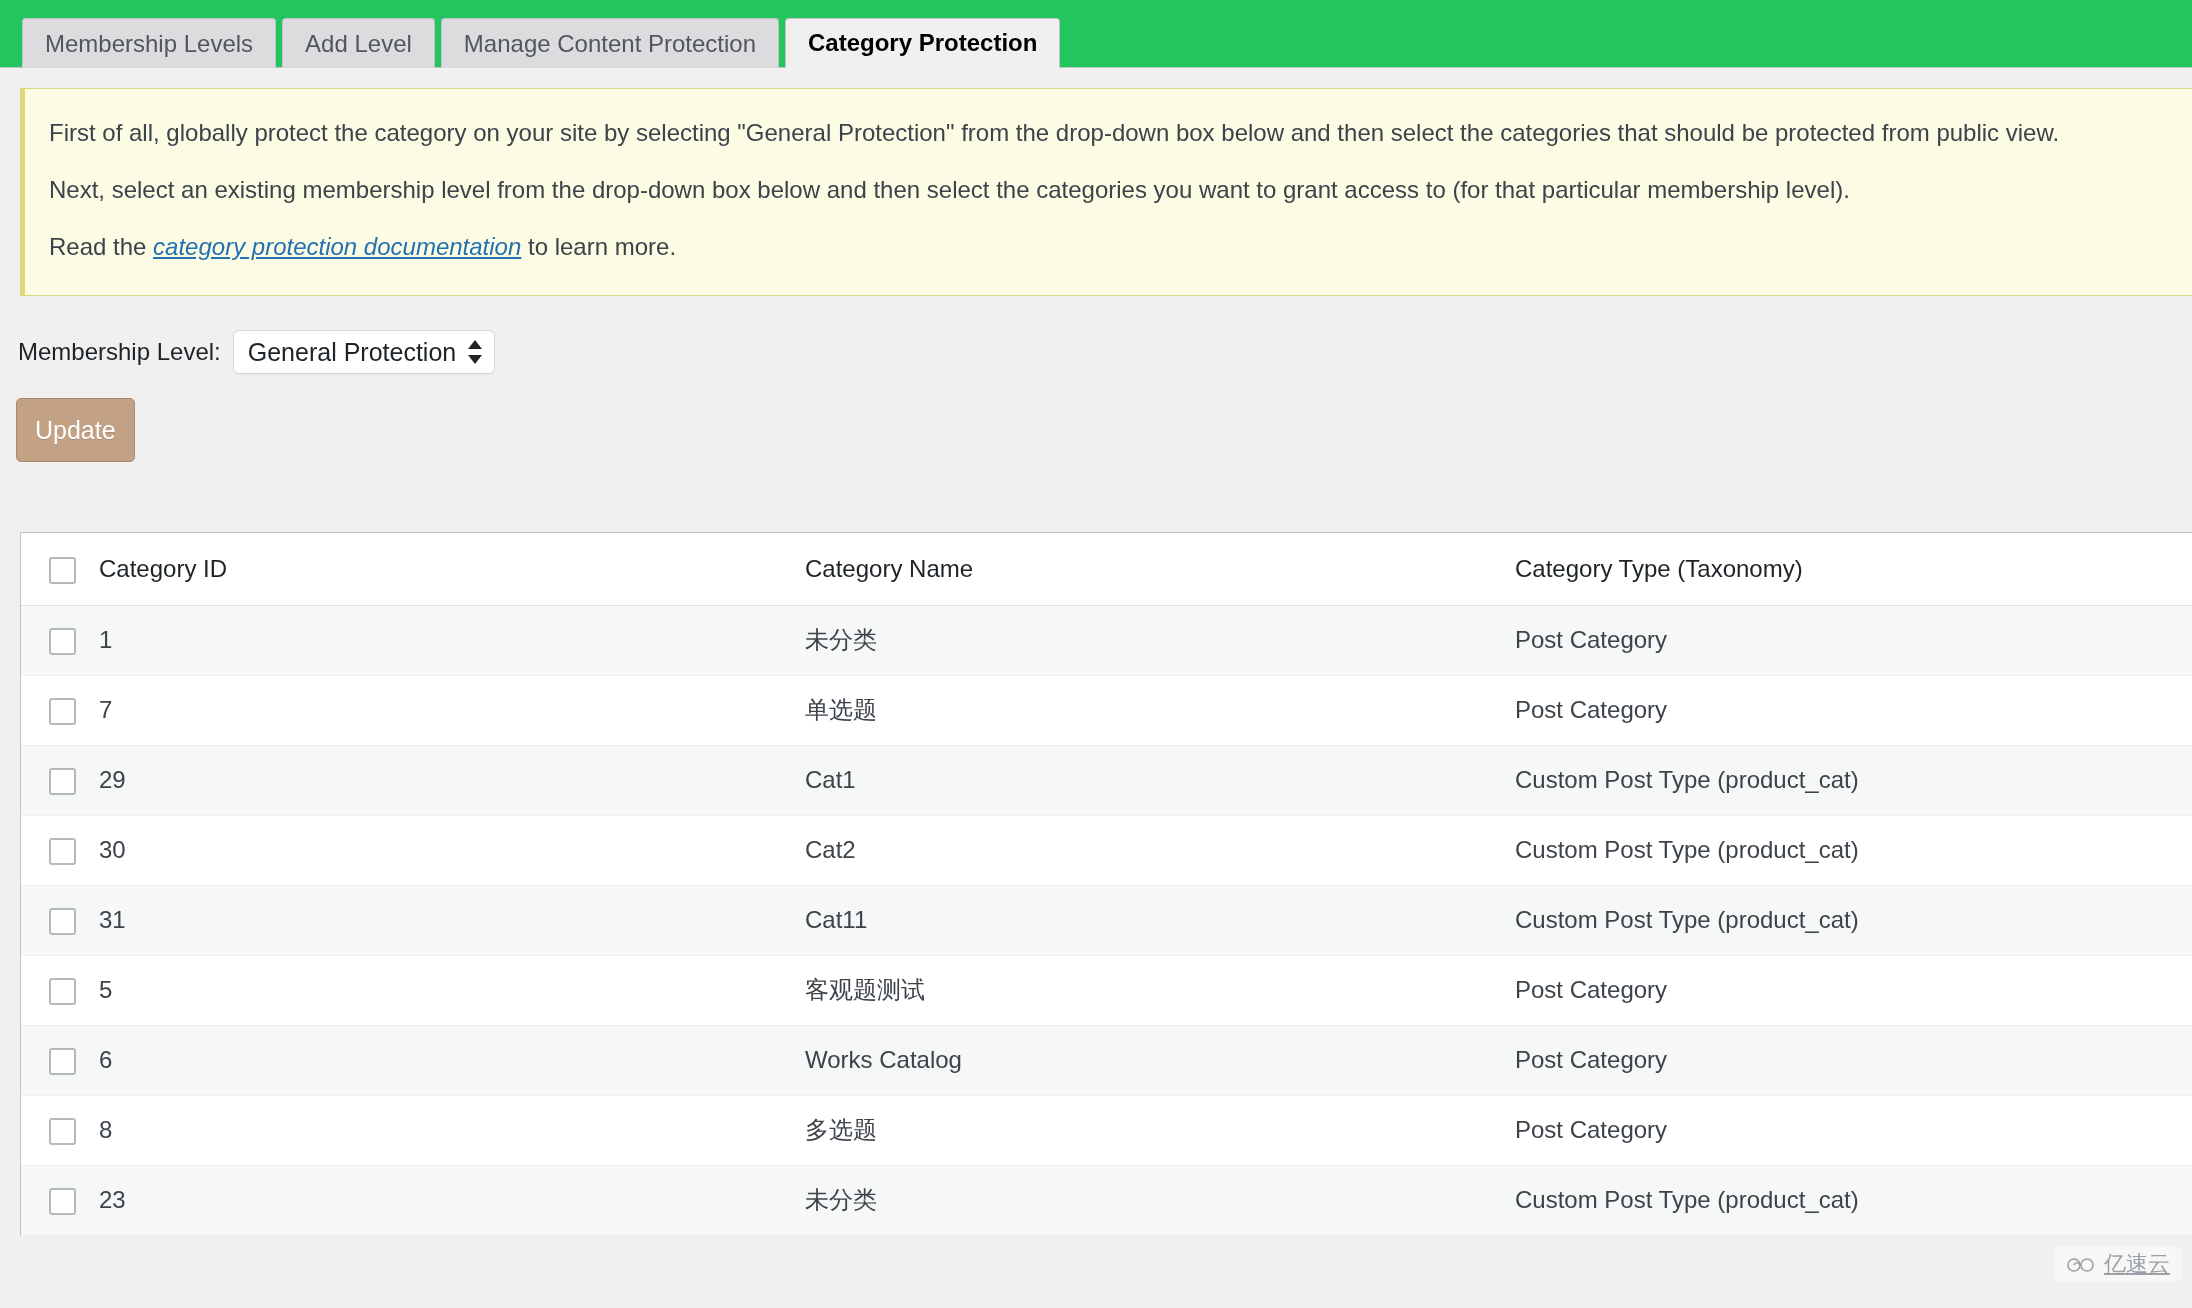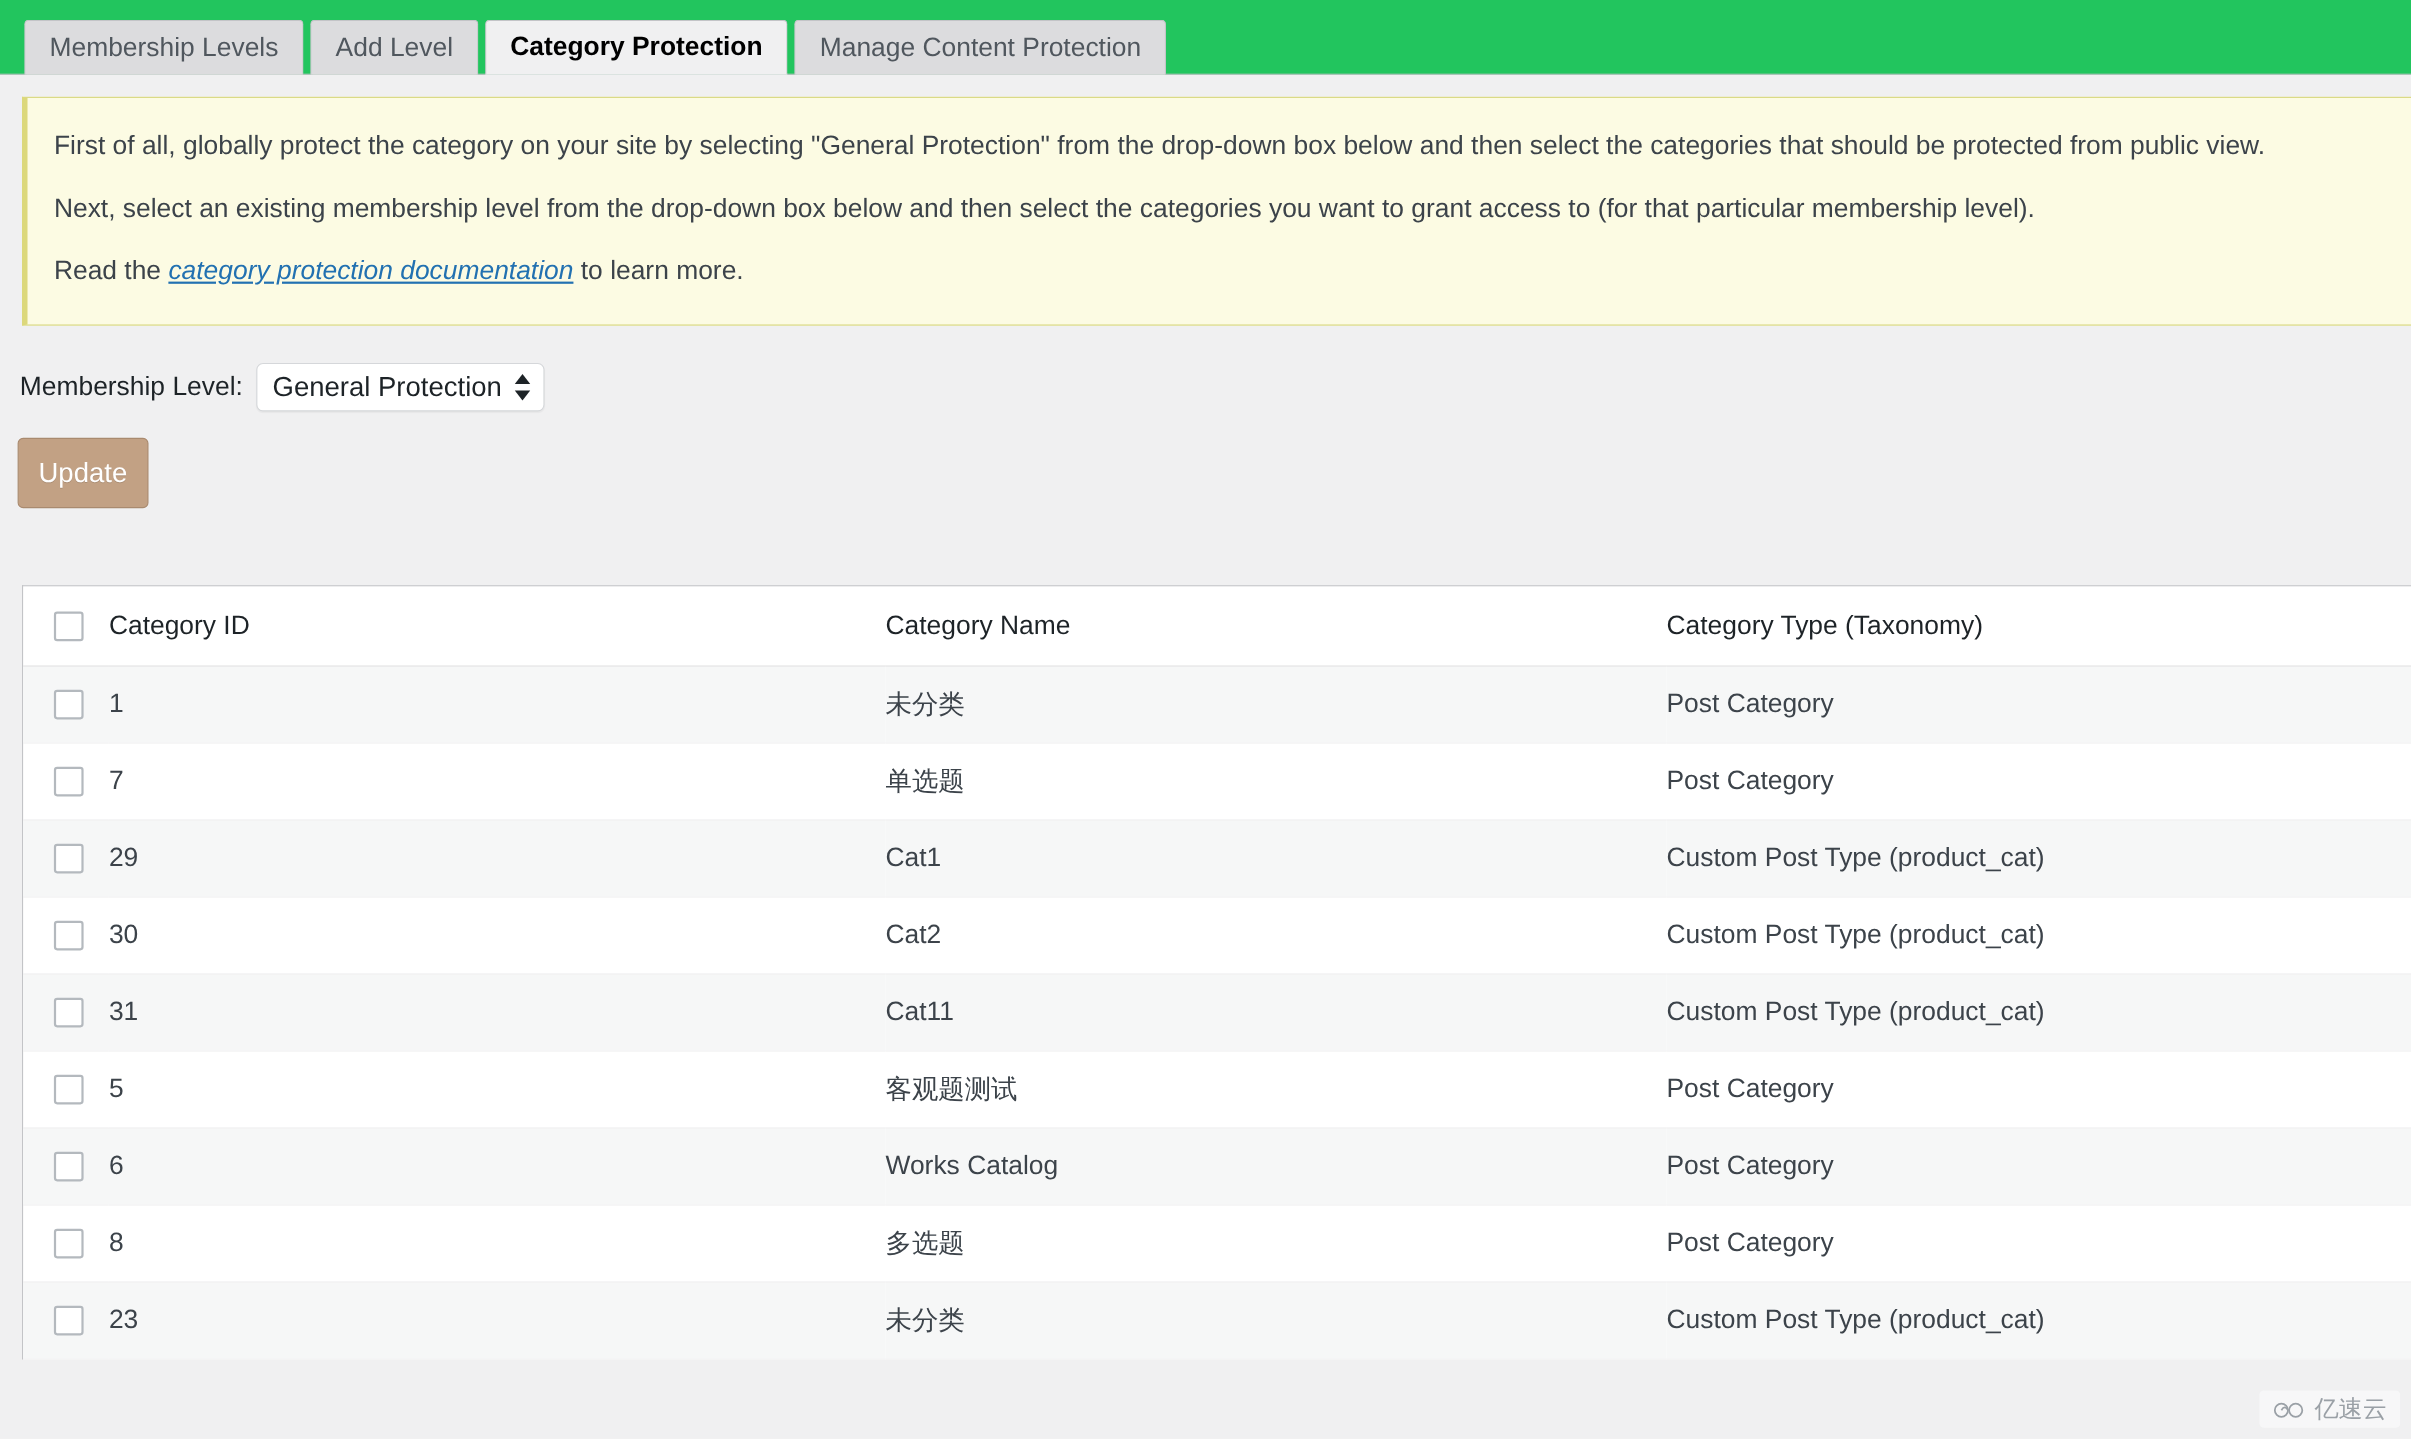--- a/index.html
+++ b/index.html
@@ -183,45 +183,46 @@
     border: 2px solid #b4b9be;
     border-radius: 3px;
     vertical-align: middle;
     cursor: pointer;
   }
 
   
   .watermark {
     position: absolute;
     right: 10px;
-    bottom: 10px;
+    bottom: 27px;
     display: flex;
     align-items: center;
     gap: 8px;
     background: rgba(248,248,249,0.85);
     padding: 6px 12px;
     border-radius: 4px;
     color: #9aa0a6;
     font-size: 22px;
     line-height: 1;
     pointer-events: none;
+    text-decoration: underline;
   }
   .watermark svg { display: block; }
 </style>
 </head>
 <body>
 
 <div id="page">
 
   
   <nav class="nav-tabs">
     <a class="nav-tab">Membership Levels</a>
     <a class="nav-tab">Add Level</a>
+    <a class="nav-tab">Manage Content Protection</a>
     <a class="nav-tab active">Category Protection</a>
-    <a class="nav-tab">Manage Content Protection</a>
   </nav>
 
   
   <div class="notice">
     <p>First of all, globally protect the category on your site by selecting "General Protection" from the drop-down box below and then select the categories that should be protected from public view.</p>
     <p>Next, select an existing membership level from the drop-down box below and then select the categories you want to grant access to (for that particular membership level).</p>
     <p><span>Read the </span><a href="#">category protection documentation</a><span> to learn more.</span></p>
   </div>
 
   

